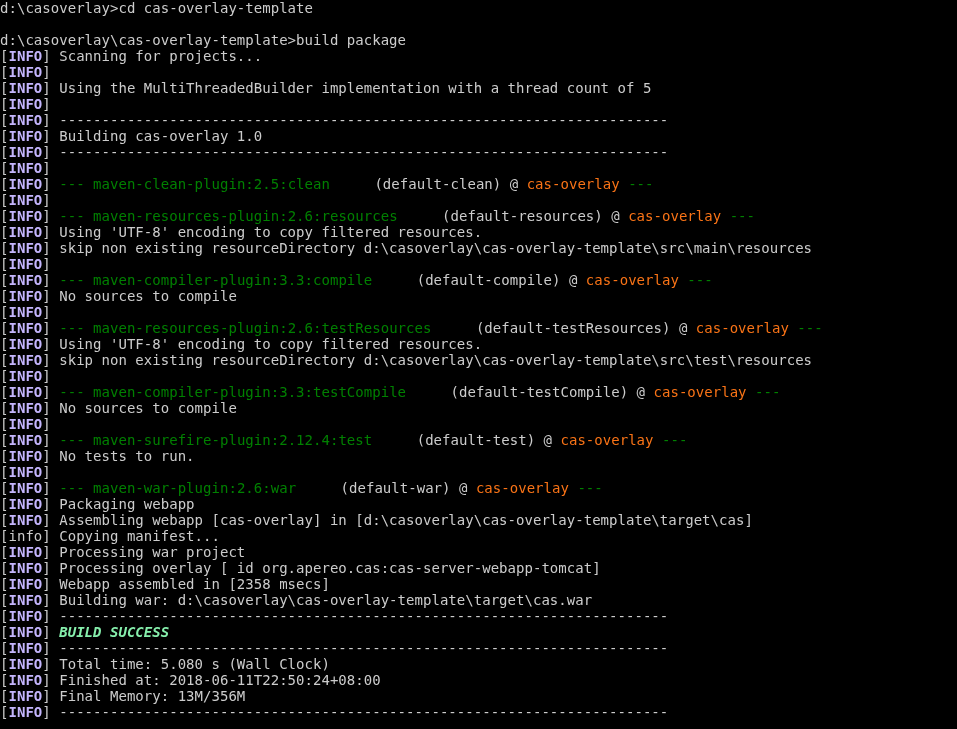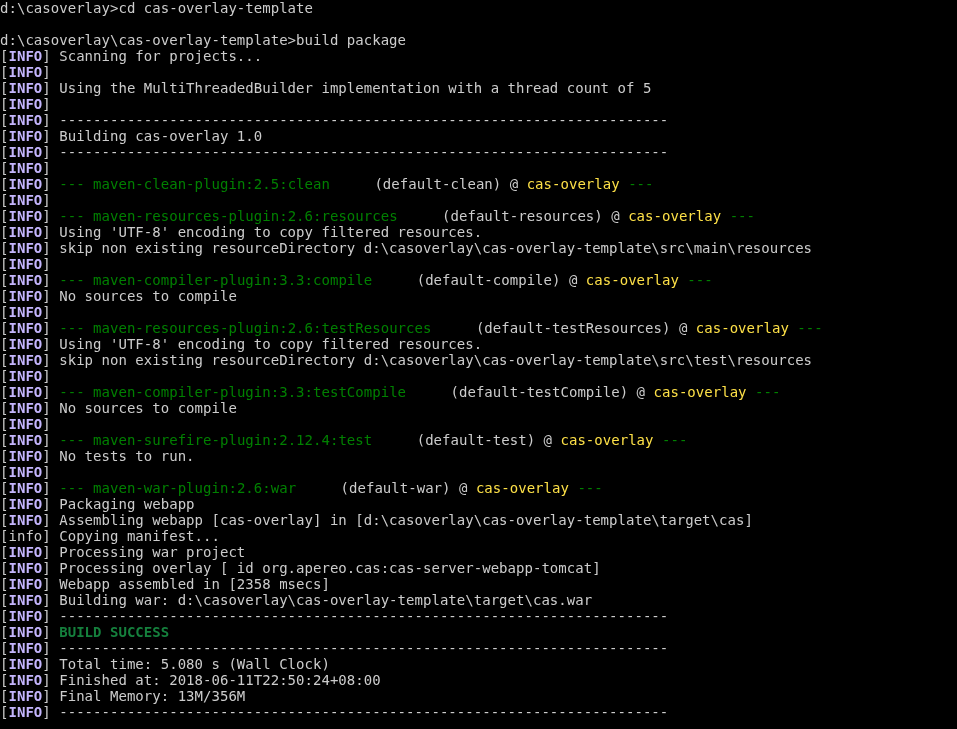--- a/index.html
+++ b/index.html
@@ -36,22 +36,22 @@
     font-variant-ligatures: none;
   }
 
   
   .t-default { color: #cccccc; }
   .t-bracket { color: #cccccc; }
   .t-info    { color: #c4b5fd; font-weight: bold; }
   .t-dash    { color: #008000; }
   .t-plugin  { color: #008000; }
   .t-goal    { color: #cccccc; margin-left: 36px; }
-  .t-artifact{ color: #fde047; }
-  .t-success { color: #15803d; font-weight: bold; }
+  .t-artifact{ color: #f97316; }
+  .t-success { color: #86efac; font-weight: bold; font-style: italic; }
   .t-sep     { color: #cccccc; }
 
   .blank { height: 16px; }
 </style>
 </head>
 <body>
 
 <div id="terminal"><div class="line"><span class="t-default">d:\casoverlay&gt;cd cas-overlay-template</span></div><div class="line blank">&nbsp;</div><div class="line"><span class="t-default">d:\casoverlay\cas-overlay-template&gt;build package</span></div><div class="line"><span class="t-bracket">[</span><span class="t-info">INFO</span><span class="t-bracket">] </span><span class="t-default">Scanning for projects...</span></div><div class="line"><span class="t-bracket">[</span><span class="t-info">INFO</span><span class="t-bracket">] </span><span class="t-default"></span></div><div class="line"><span class="t-bracket">[</span><span class="t-info">INFO</span><span class="t-bracket">] </span><span class="t-default">Using the MultiThreadedBuilder implementation with a thread count of 5</span></div><div class="line"><span class="t-bracket">[</span><span class="t-info">INFO</span><span class="t-bracket">] </span><span class="t-default"></span></div><div class="line"><span class="t-bracket">[</span><span class="t-info">INFO</span><span class="t-bracket">] </span><span class="t-sep">------------------------------------------------------------------------</span></div><div class="line"><span class="t-bracket">[</span><span class="t-info">INFO</span><span class="t-bracket">] </span><span class="t-default">Building cas-overlay 1.0</span></div><div class="line"><span class="t-bracket">[</span><span class="t-info">INFO</span><span class="t-bracket">] </span><span class="t-sep">------------------------------------------------------------------------</span></div><div class="line"><span class="t-bracket">[</span><span class="t-info">INFO</span><span class="t-bracket">] </span><span class="t-default"></span></div><div class="line"><span class="t-bracket">[</span><span class="t-info">INFO</span><span class="t-bracket">] </span><span class="t-dash">--- </span><span class="t-plugin">maven-clean-plugin:2.5:clean</span><span class="t-goal"> (default-clean) @ </span><span class="t-artifact">cas-overlay</span><span class="t-dash"> ---</span></div><div class="line"><span class="t-bracket">[</span><span class="t-info">INFO</span><span class="t-bracket">] </span><span class="t-default"></span></div><div class="line"><span class="t-bracket">[</span><span class="t-info">INFO</span><span class="t-bracket">] </span><span class="t-dash">--- </span><span class="t-plugin">maven-resources-plugin:2.6:resources</span><span class="t-goal"> (default-resources) @ </span><span class="t-artifact">cas-overlay</span><span class="t-dash"> ---</span></div><div class="line"><span class="t-bracket">[</span><span class="t-info">INFO</span><span class="t-bracket">] </span><span class="t-default">Using 'UTF-8' encoding to copy filtered resources.</span></div><div class="line"><span class="t-bracket">[</span><span class="t-info">INFO</span><span class="t-bracket">] </span><span class="t-default">skip non existing resourceDirectory d:\casoverlay\cas-overlay-template\src\main\resources</span></div><div class="line"><span class="t-bracket">[</span><span class="t-info">INFO</span><span class="t-bracket">] </span><span class="t-default"></span></div><div class="line"><span class="t-bracket">[</span><span class="t-info">INFO</span><span class="t-bracket">] </span><span class="t-dash">--- </span><span class="t-plugin">maven-compiler-plugin:3.3:compile</span><span class="t-goal"> (default-compile) @ </span><span class="t-artifact">cas-overlay</span><span class="t-dash"> ---</span></div><div class="line"><span class="t-bracket">[</span><span class="t-info">INFO</span><span class="t-bracket">] </span><span class="t-default">No sources to compile</span></div><div class="line"><span class="t-bracket">[</span><span class="t-info">INFO</span><span class="t-bracket">] </span><span class="t-default"></span></div><div class="line"><span class="t-bracket">[</span><span class="t-info">INFO</span><span class="t-bracket">] </span><span class="t-dash">--- </span><span class="t-plugin">maven-resources-plugin:2.6:testResources</span><span class="t-goal"> (default-testResources) @ </span><span class="t-artifact">cas-overlay</span><span class="t-dash"> ---</span></div><div class="line"><span class="t-bracket">[</span><span class="t-info">INFO</span><span class="t-bracket">] </span><span class="t-default">Using 'UTF-8' encoding to copy filtered resources.</span></div><div class="line"><span class="t-bracket">[</span><span class="t-info">INFO</span><span class="t-bracket">] </span><span class="t-default">skip non existing resourceDirectory d:\casoverlay\cas-overlay-template\src\test\resources</span></div><div class="line"><span class="t-bracket">[</span><span class="t-info">INFO</span><span class="t-bracket">] </span><span class="t-default"></span></div><div class="line"><span class="t-bracket">[</span><span class="t-info">INFO</span><span class="t-bracket">] </span><span class="t-dash">--- </span><span class="t-plugin">maven-compiler-plugin:3.3:testCompile</span><span class="t-goal"> (default-testCompile) @ </span><span class="t-artifact">cas-overlay</span><span class="t-dash"> ---</span></div><div class="line"><span class="t-bracket">[</span><span class="t-info">INFO</span><span class="t-bracket">] </span><span class="t-default">No sources to compile</span></div><div class="line"><span class="t-bracket">[</span><span class="t-info">INFO</span><span class="t-bracket">] </span><span class="t-default"></span></div><div class="line"><span class="t-bracket">[</span><span class="t-info">INFO</span><span class="t-bracket">] </span><span class="t-dash">--- </span><span class="t-plugin">maven-surefire-plugin:2.12.4:test</span><span class="t-goal"> (default-test) @ </span><span class="t-artifact">cas-overlay</span><span class="t-dash"> ---</span></div><div class="line"><span class="t-bracket">[</span><span class="t-info">INFO</span><span class="t-bracket">] </span><span class="t-default">No tests to run.</span></div><div class="line"><span class="t-bracket">[</span><span class="t-info">INFO</span><span class="t-bracket">] </span><span class="t-default"></span></div><div class="line"><span class="t-bracket">[</span><span class="t-info">INFO</span><span class="t-bracket">] </span><span class="t-dash">--- </span><span class="t-plugin">maven-war-plugin:2.6:war</span><span class="t-goal"> (default-war) @ </span><span class="t-artifact">cas-overlay</span><span class="t-dash"> ---</span></div><div class="line"><span class="t-bracket">[</span><span class="t-info">INFO</span><span class="t-bracket">] </span><span class="t-default">Packaging webapp</span></div><div class="line"><span class="t-bracket">[</span><span class="t-info">INFO</span><span class="t-bracket">] </span><span class="t-default">Assembling webapp [cas-overlay] in [d:\casoverlay\cas-overlay-template\target\cas]</span></div><div class="line"><span class="t-default">[info] Copying manifest...</span></div><div class="line"><span class="t-bracket">[</span><span class="t-info">INFO</span><span class="t-bracket">] </span><span class="t-default">Processing war project</span></div><div class="line"><span class="t-bracket">[</span><span class="t-info">INFO</span><span class="t-bracket">] </span><span class="t-default">Processing overlay [ id org.apereo.cas:cas-server-webapp-tomcat]</span></div><div class="line"><span class="t-bracket">[</span><span class="t-info">INFO</span><span class="t-bracket">] </span><span class="t-default">Webapp assembled in [2358 msecs]</span></div><div class="line"><span class="t-bracket">[</span><span class="t-info">INFO</span><span class="t-bracket">] </span><span class="t-default">Building war: d:\casoverlay\cas-overlay-template\target\cas.war</span></div><div class="line"><span class="t-bracket">[</span><span class="t-info">INFO</span><span class="t-bracket">] </span><span class="t-sep">------------------------------------------------------------------------</span></div><div class="line"><span class="t-bracket">[</span><span class="t-info">INFO</span><span class="t-bracket">] </span><span class="t-success">BUILD SUCCESS</span></div><div class="line"><span class="t-bracket">[</span><span class="t-info">INFO</span><span class="t-bracket">] </span><span class="t-sep">------------------------------------------------------------------------</span></div><div class="line"><span class="t-bracket">[</span><span class="t-info">INFO</span><span class="t-bracket">] </span><span class="t-default">Total time: 5.080 s (Wall Clock)</span></div><div class="line"><span class="t-bracket">[</span><span class="t-info">INFO</span><span class="t-bracket">] </span><span class="t-default">Finished at: 2018-06-11T22:50:24+08:00</span></div><div class="line"><span class="t-bracket">[</span><span class="t-info">INFO</span><span class="t-bracket">] </span><span class="t-default">Final Memory: 13M/356M</span></div><div class="line"><span class="t-bracket">[</span><span class="t-info">INFO</span><span class="t-bracket">] </span><span class="t-sep">------------------------------------------------------------------------</span></div></div>
 
 </body></html>

